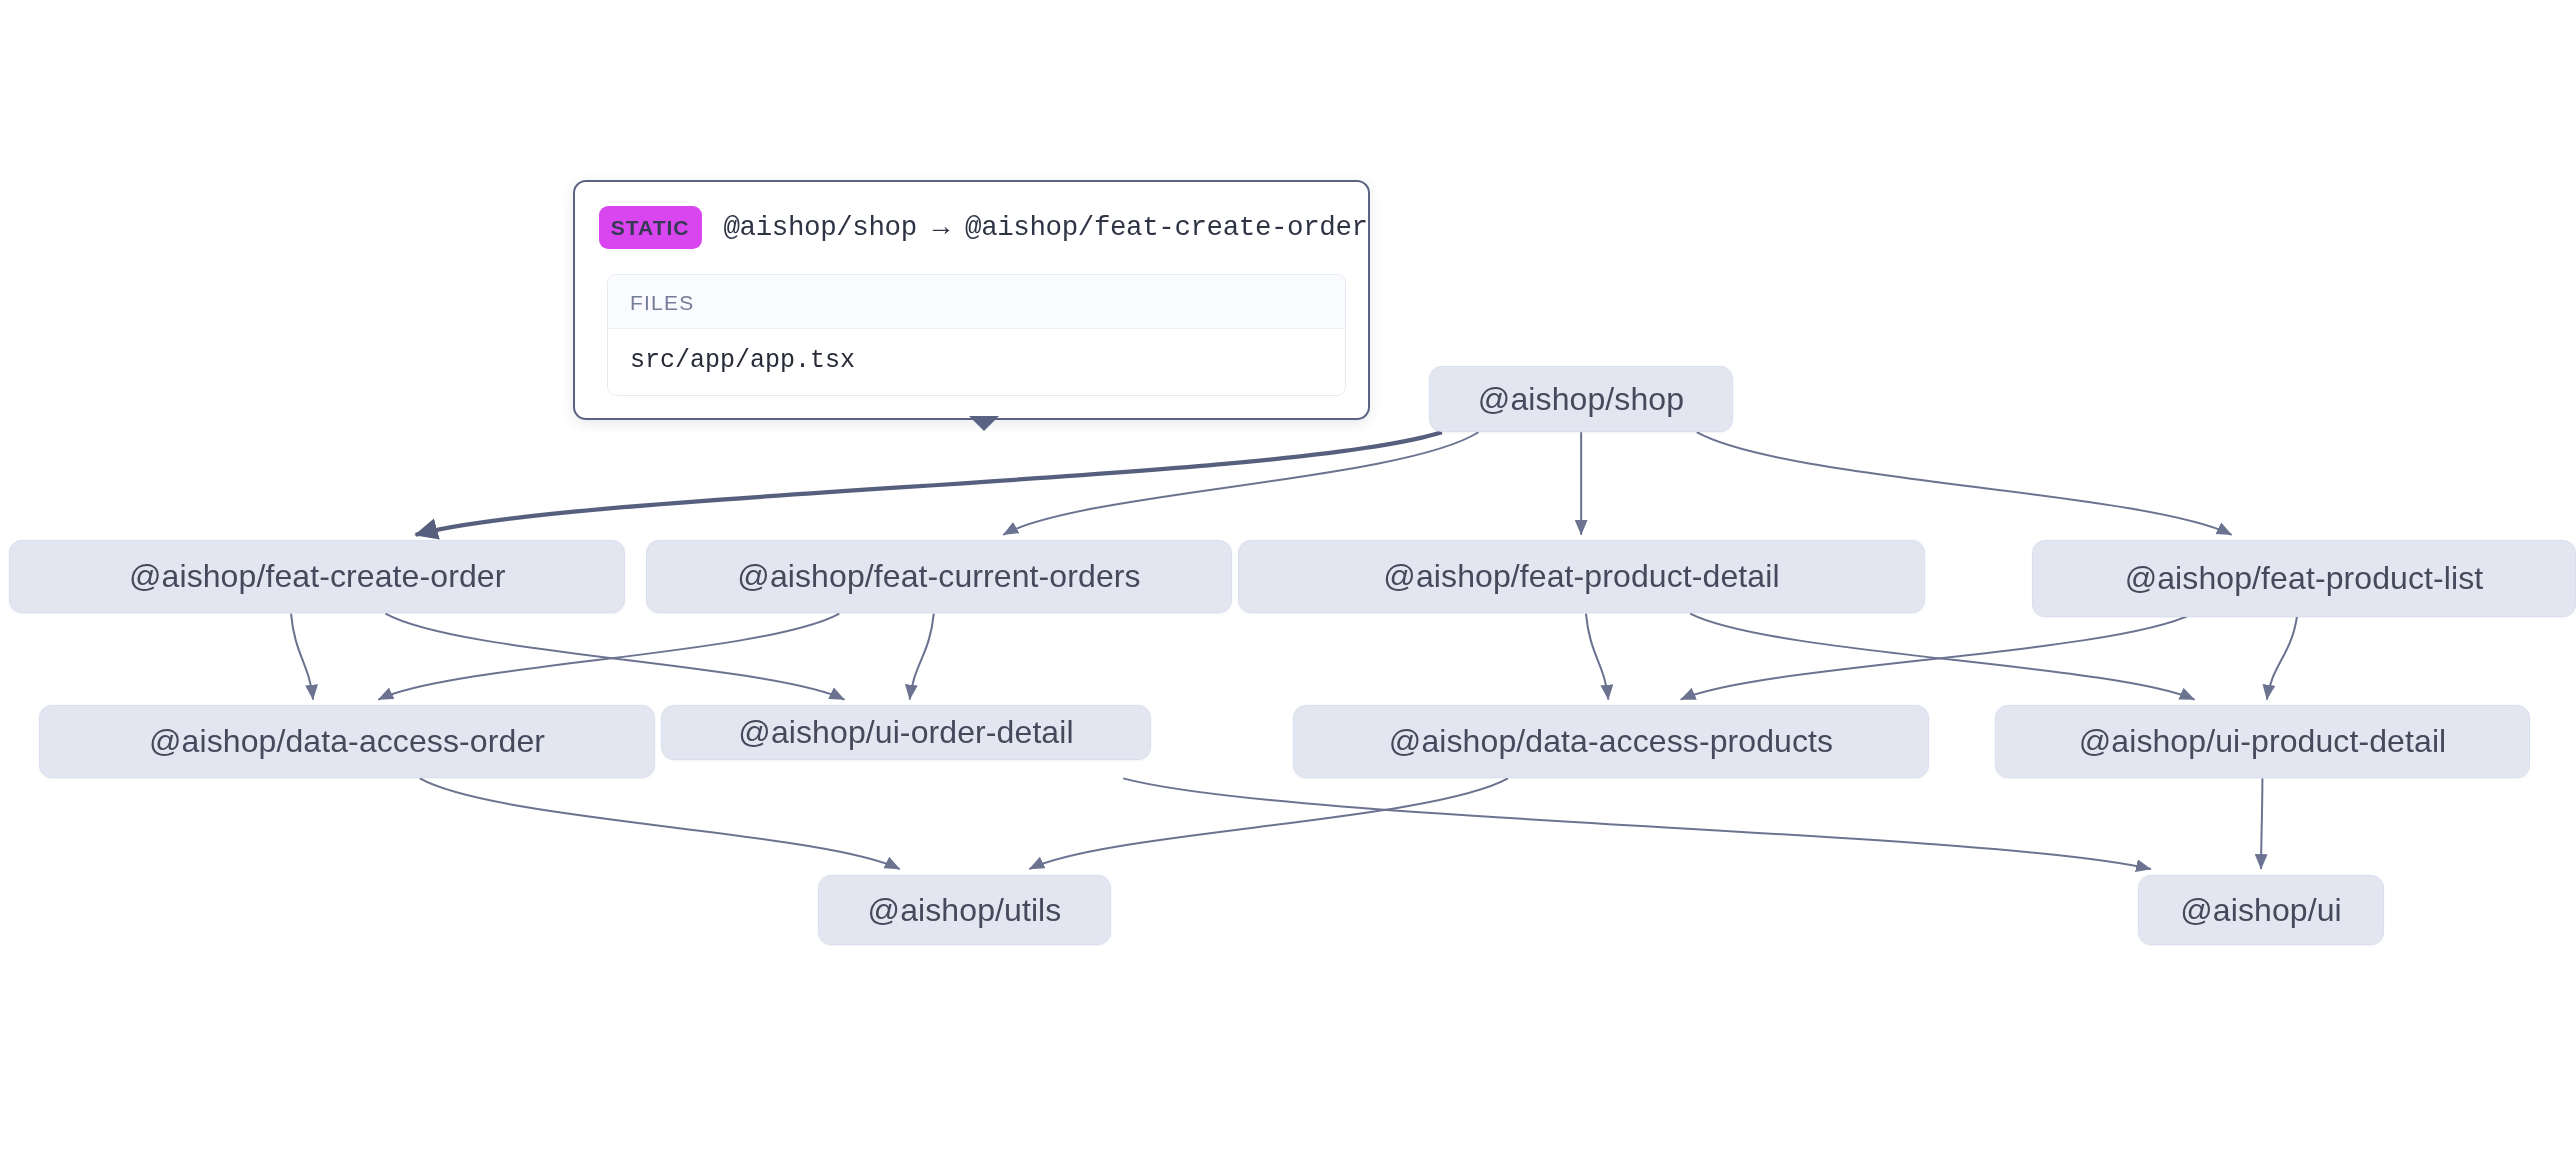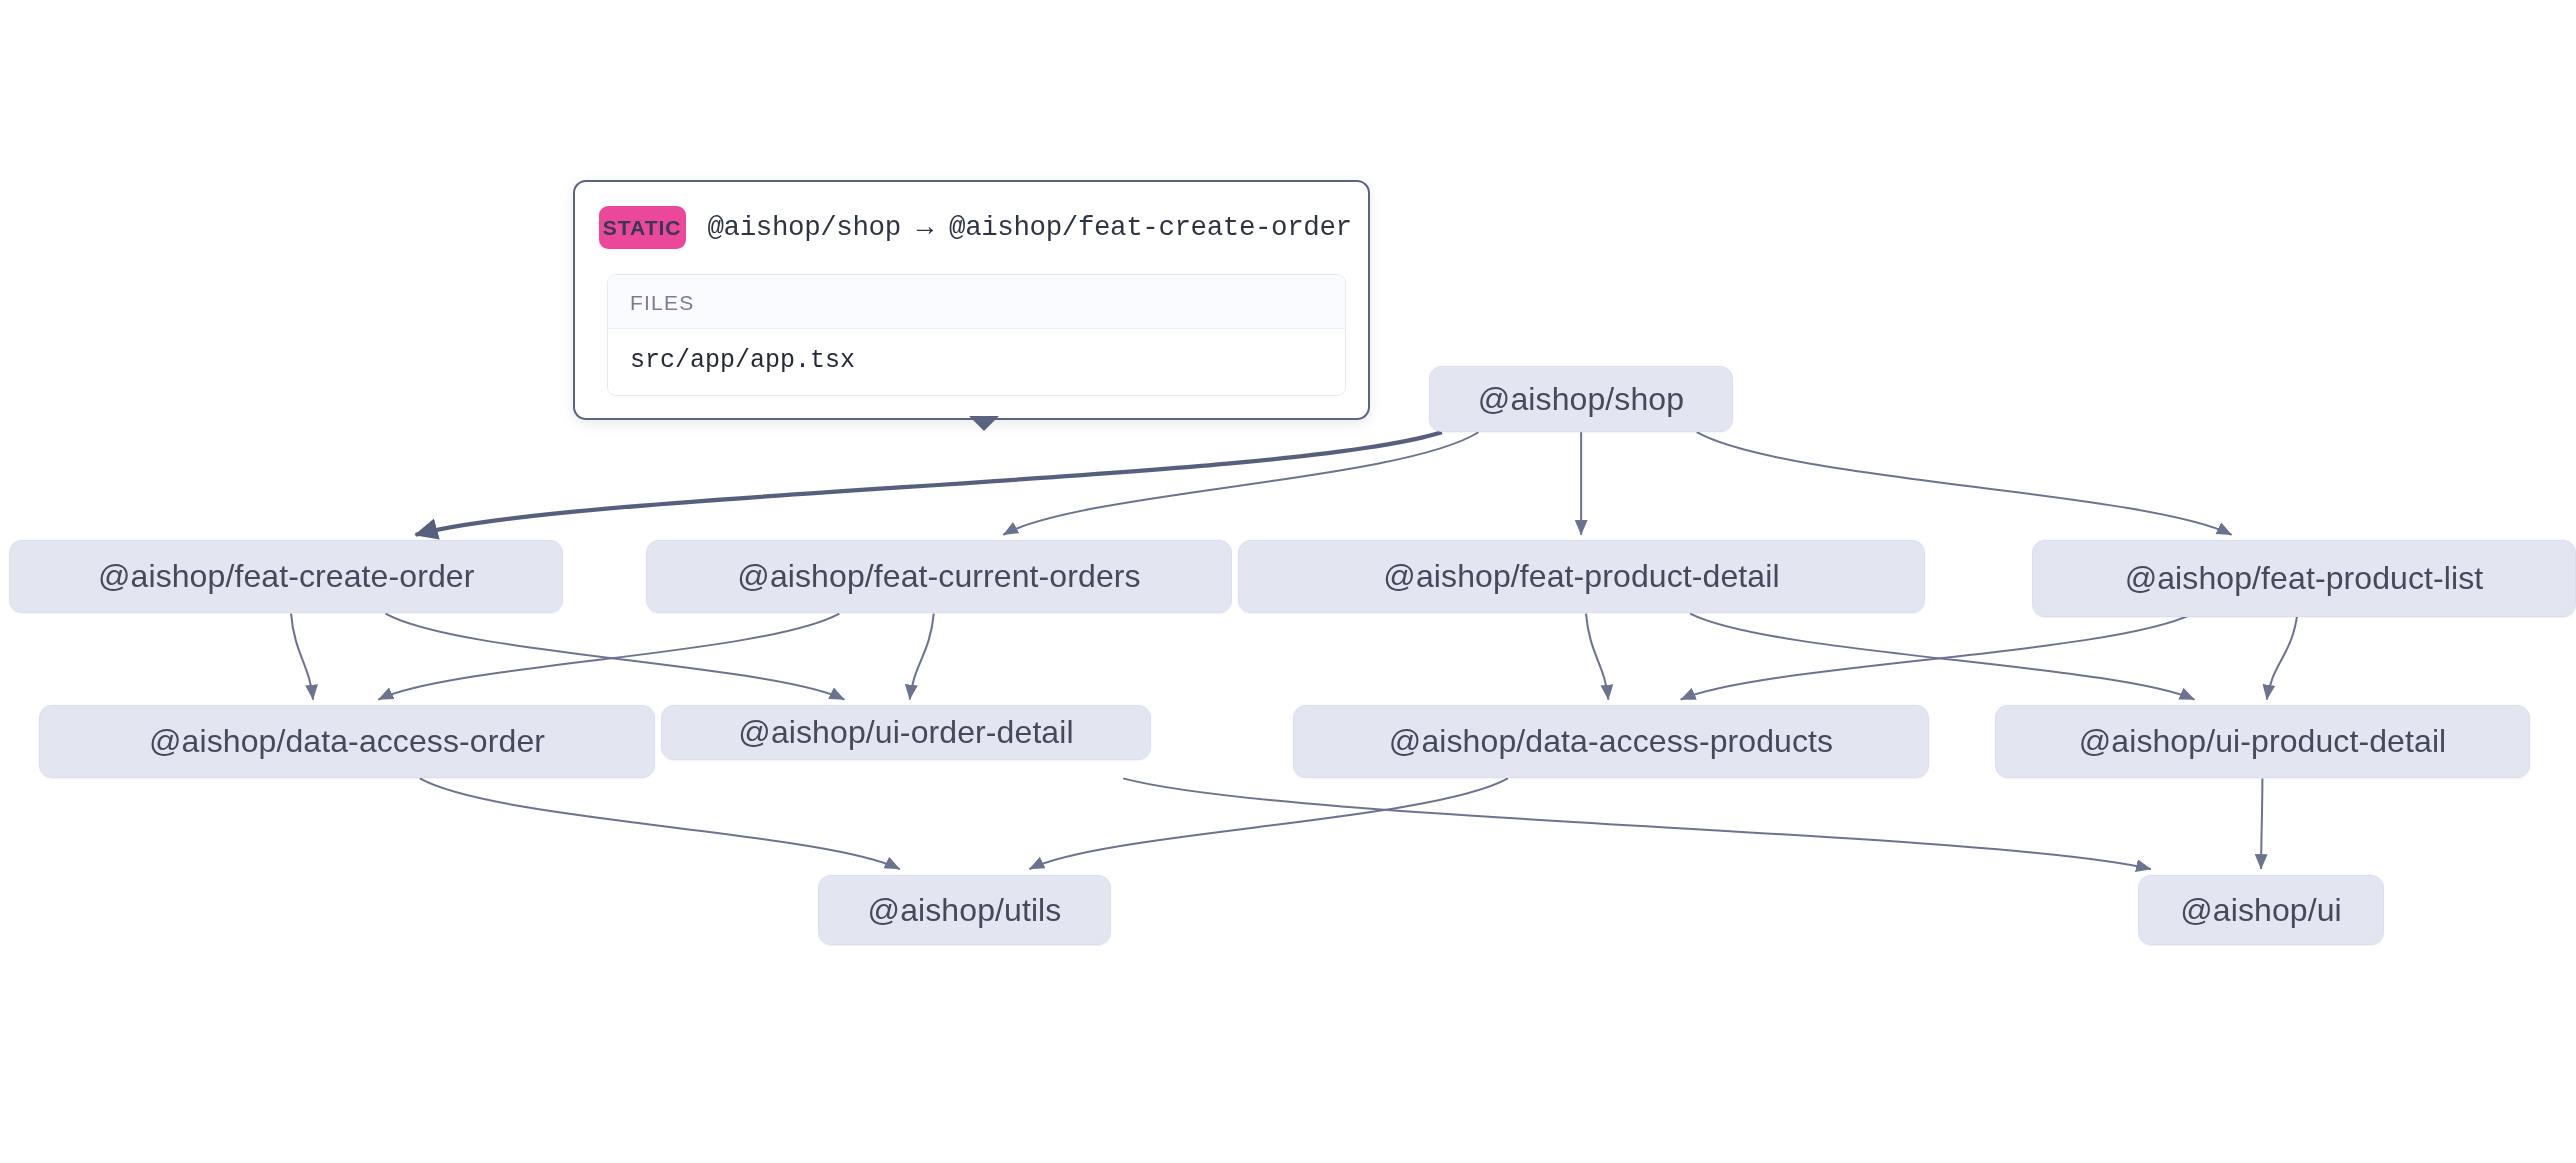--- a/index.html
+++ b/index.html
@@ -77,27 +77,27 @@
     border-right: 15.6px solid transparent;
     border-top: 15.6px solid #5b6383;
   }
   .tt-head {
     display: flex;
     align-items: center;
     gap: 22px;
     padding: 3.7px 1.8px 5.5px 1.8px;
   }
   .tt-badge {
-    background: #ec4899;
+    background: #d946ef;
     color: #333a52;
     font-size: 21px;
     font-weight: bold;
     letter-spacing: 1px;
     border-radius: 9.2px;
-    padding: 11px 4px;
+    padding: 11px 12px;
     line-height: 1;
   }
   .tt-title {
     font-family: "Liberation Mono", "DejaVu Sans Mono", monospace;
     font-size: 27.5px;
     color: #2f3445;
     white-space: nowrap;
     letter-spacing: -0.4px;
   }
   .tt-panel {
@@ -156,21 +156,21 @@
         <path d="M 1646.04 850 C 1561.32 897.25, 1208.32 907.75, 1123.6 949" stroke="#6b7391" stroke-width="2.2" marker-end="url(#arrow)" fill="none"></path>
         <path d="M 1226.06 850 C 1403.48 897.25, 2170.58 907.75, 2348 949" stroke="#6b7391" stroke-width="2.2" marker-end="url(#arrow)" fill="none"></path>
         <path d="M 2469.68 850 C 2469.44 897.25, 2468.4399999999996 907.75, 2468.2 949" stroke="#6b7391" stroke-width="2.2" marker-end="url(#arrow)" fill="none"></path>
       </g>
   </svg>
 
   <div id="nodes-layer">
       <div class="node" style="left: 1429px; top: 366px; width: 304px; height: 66px;">
         <span>@aishop/shop</span>
       </div>
-      <div class="node" style="left: 9.2px; top: 540px; width: 554px; height: 73px;">
+      <div class="node" style="left: 9.2px; top: 540px; width: 616px; height: 73px;">
         <span>@aishop/feat-create-order</span>
       </div>
       <div class="node" style="left: 646px; top: 540px; width: 586px; height: 73px;">
         <span>@aishop/feat-current-orders</span>
       </div>
       <div class="node" style="left: 1238px; top: 540px; width: 687px; height: 73px;">
         <span>@aishop/feat-product-detail</span>
       </div>
       <div class="node" style="left: 2032px; top: 540px; width: 544px; height: 77px;">
         <span>@aishop/feat-product-list</span>

